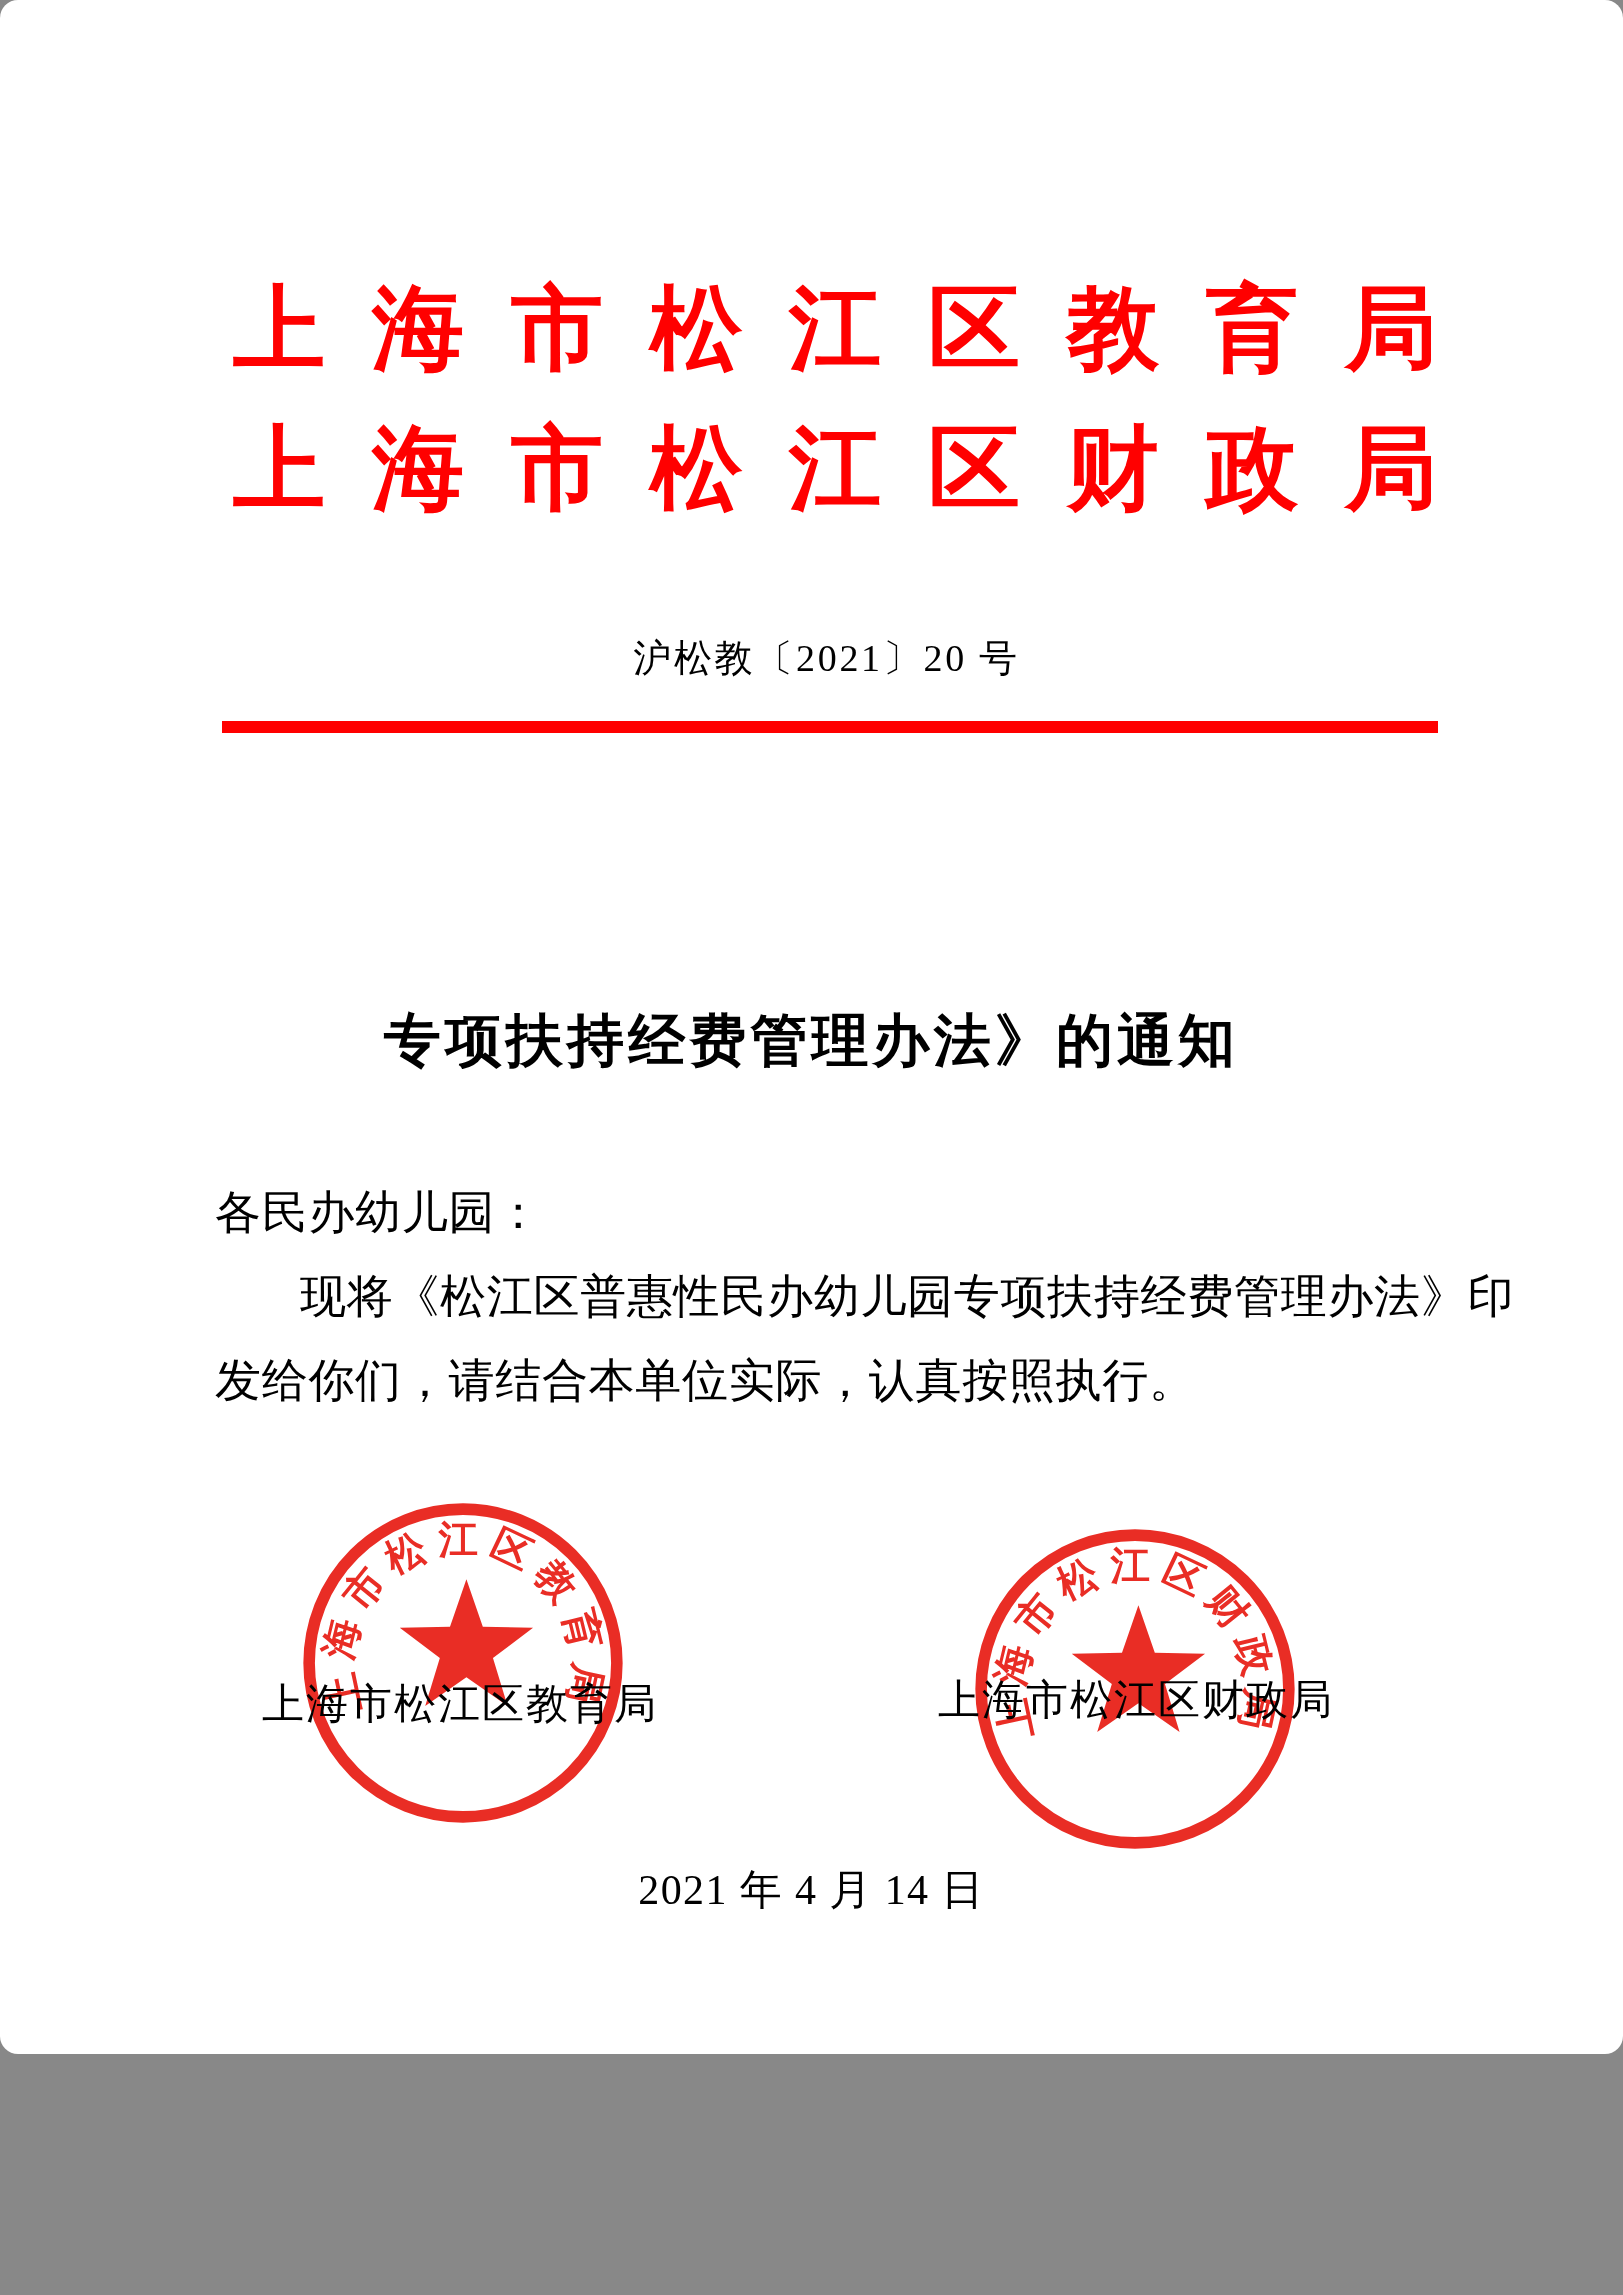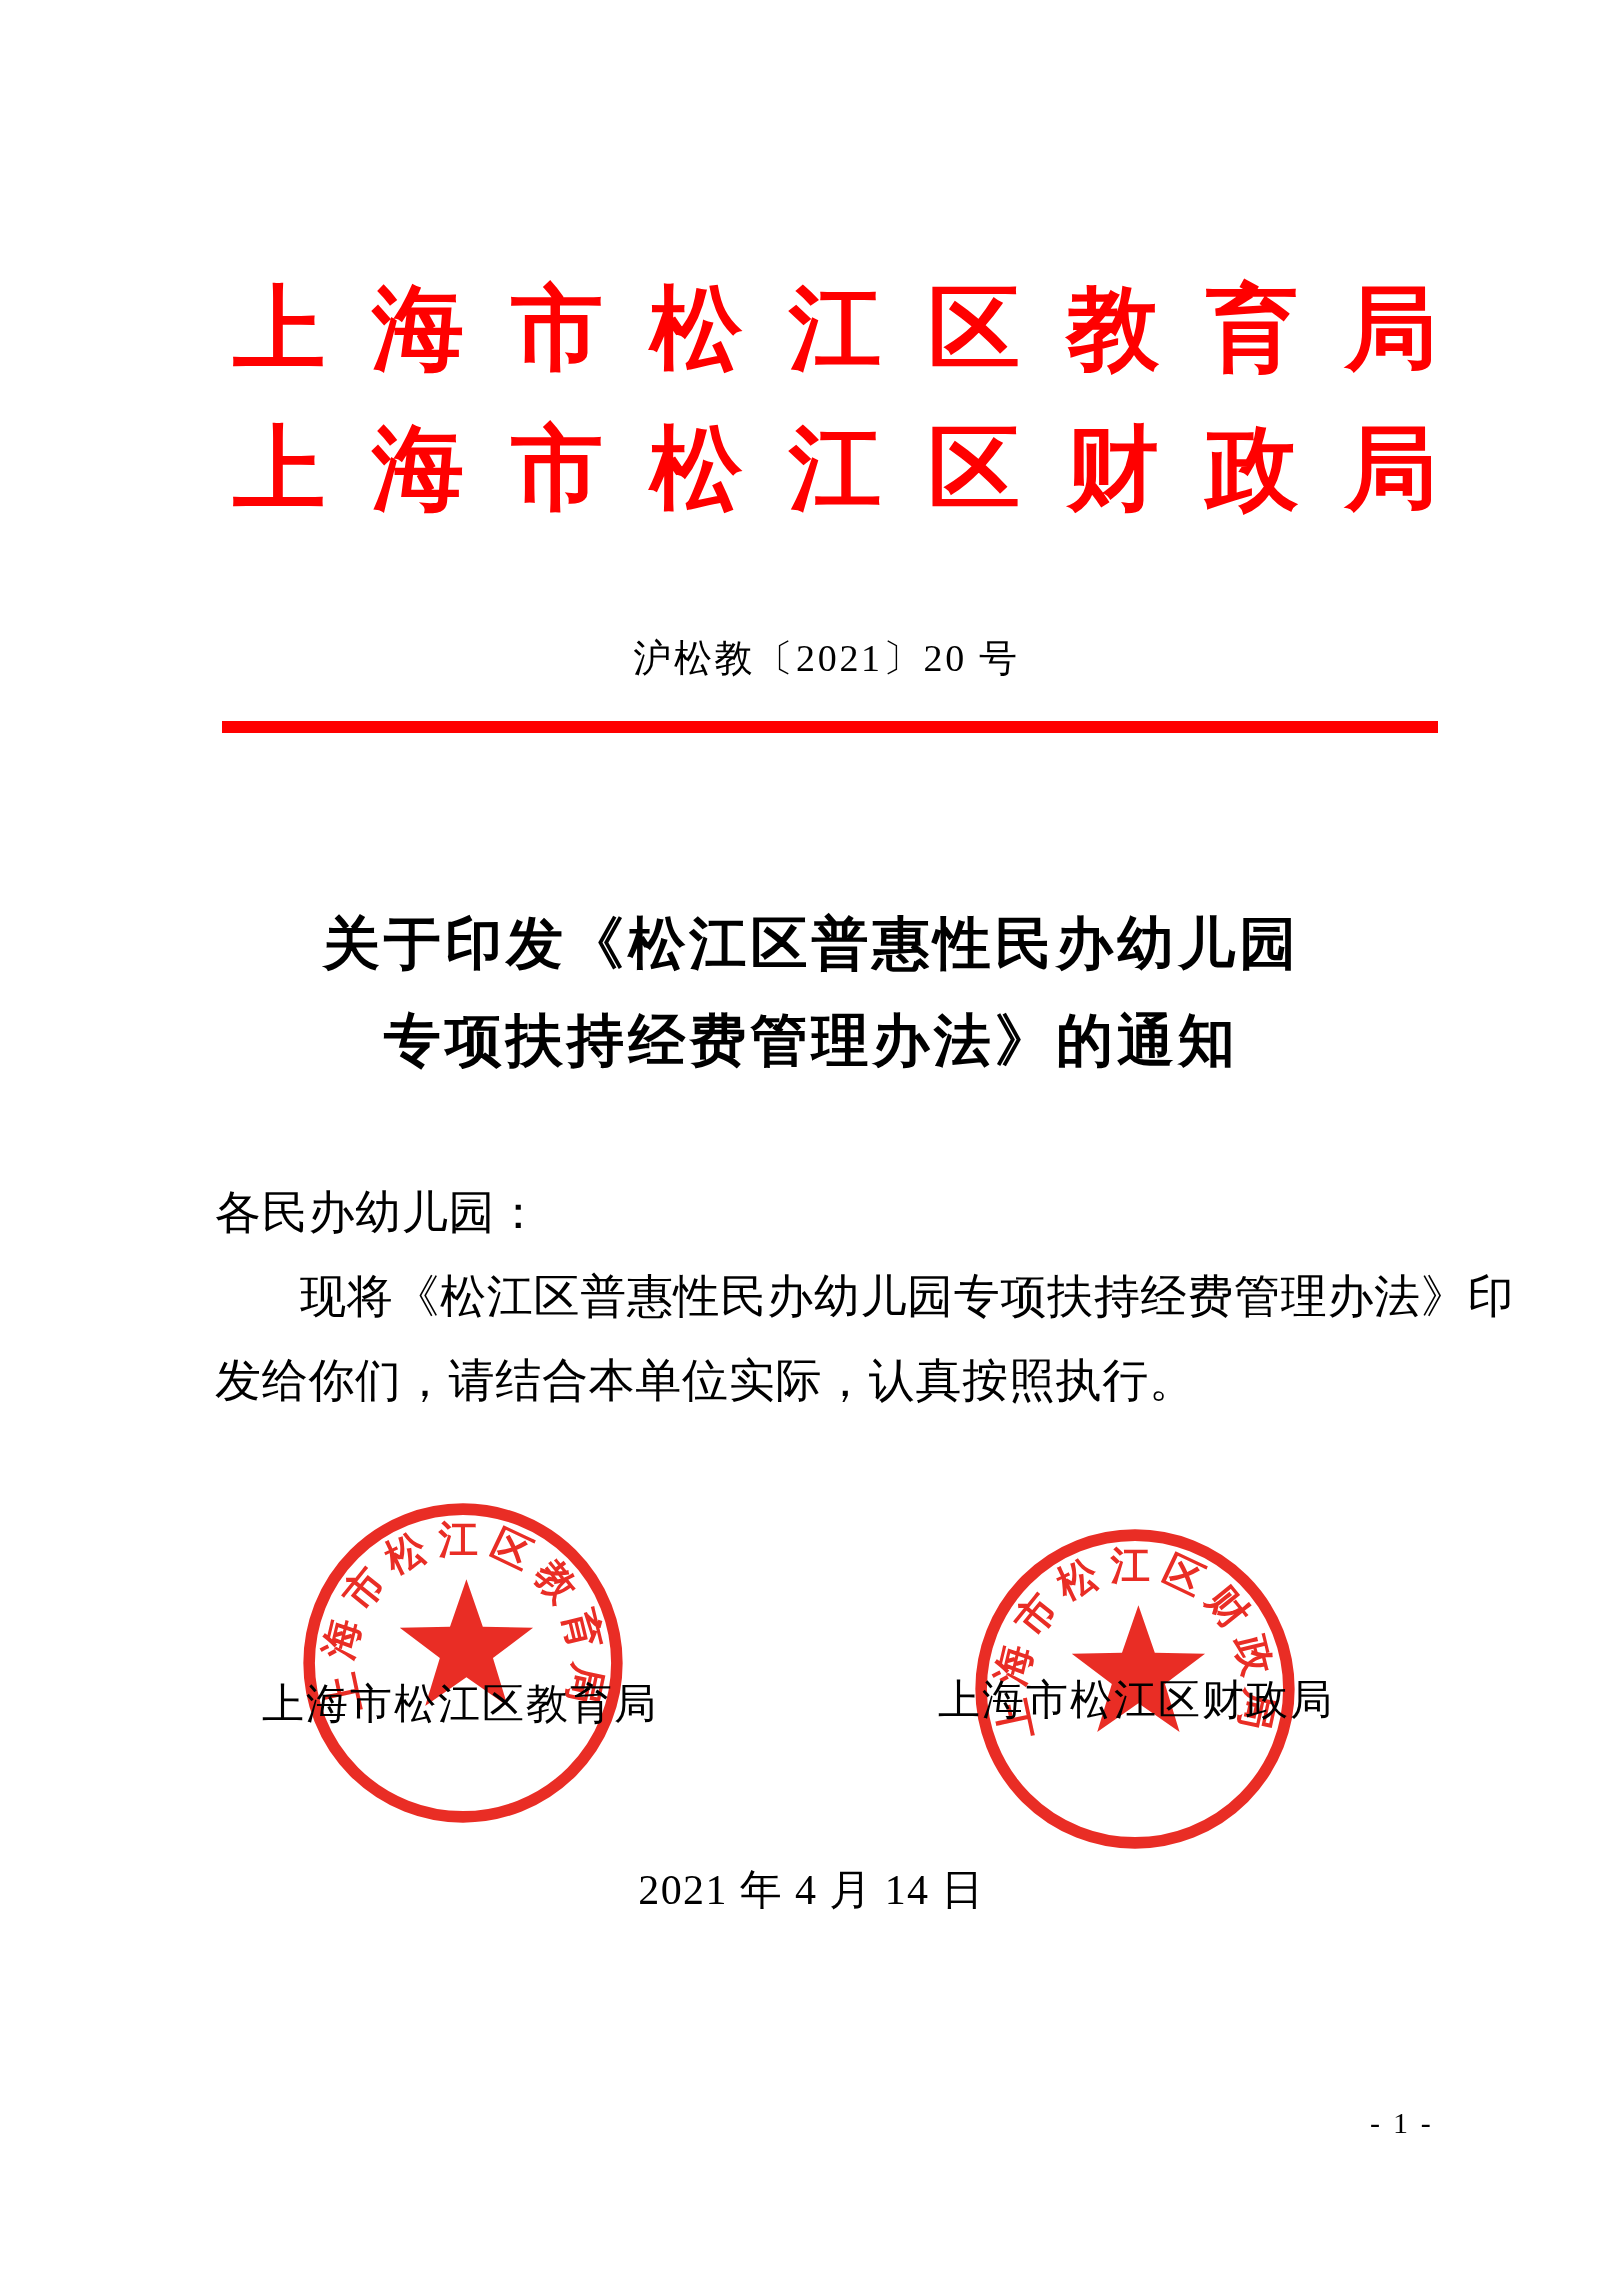--- a/index.html
+++ b/index.html
@@ -1,22 +1,23 @@
 <!DOCTYPE html>
 <html style="font-size:11px"><head>
 <meta charset="utf-8">
 <style>
   html,body{margin:0;padding:0;background:#888;}
   .page{
     position:relative;
-    width:1623px;height:2295px;
+    width:1623px;height:2054px;
     background:#ffffff;
     overflow:hidden;
     font-family:"Liberation Serif","DejaVu Serif",serif;
     color:#000000;
+    border-radius:18px;
   }
   .abs{position:absolute;}
   .centerline{left:0;width:1623px;text-align:center;white-space:nowrap;}
   
   .masthead{
     font-size:92px;line-height:1;font-weight:bold;color:#ff0000;
     letter-spacing:47px;padding-left:47px;
   }
   .docnum{font-size:38px;line-height:1;letter-spacing:2.7px;color:#000000;margin-left:15px;}
   .redrule{left:222px;top:721px;width:1216px;height:11.6px;background:#ff0000;}
@@ -39,21 +40,20 @@
 
 <div class="page">
 
   <div class="abs centerline masthead" style="top:283px;">上海市松江区教育局</div>
   <div class="abs centerline masthead" style="top:423px;">上海市松江区财政局</div>
 
   <div class="abs centerline docnum" style="top:639px;">沪松教〔2021〕20 号</div>
 
   <div class="abs redrule"></div>
 
-  <div class="abs centerline title" style="top:915px;">关于印发《松江区普惠性民办幼儿园</div>
   <div class="abs centerline title" style="top:1012px;">专项扶持经费管理办法》的通知</div>
 
   <div class="abs bodyline" style="left:215px;top:1190px;">各民办幼儿园：</div>
   <div class="abs bodyline" style="left:300px;top:1274px;">现将《松江区普惠性民办幼儿园专项扶持经费管理办法》印</div>
   <div class="abs bodyline" style="left:215px;top:1358px;text-align:center;">发给你们，请结合本单位实际，认真按照执行。</div>
 
   <svg class="seal" style="left:303px;top:1500px;" width="320" height="326" viewBox="0 0 470 478">
     <circle cx="235" cy="239" r="226" fill="none" stroke-width="17" stroke="#e8221a"></circle>
     <path id="sealArcLeft" d="M 88.2 307.5 A 162 162 0 1 1 381.8 307.5" fill="none"></path>
     <text font-size="58" font-weight="bold" letter-spacing="14" fill="#e8221a">

